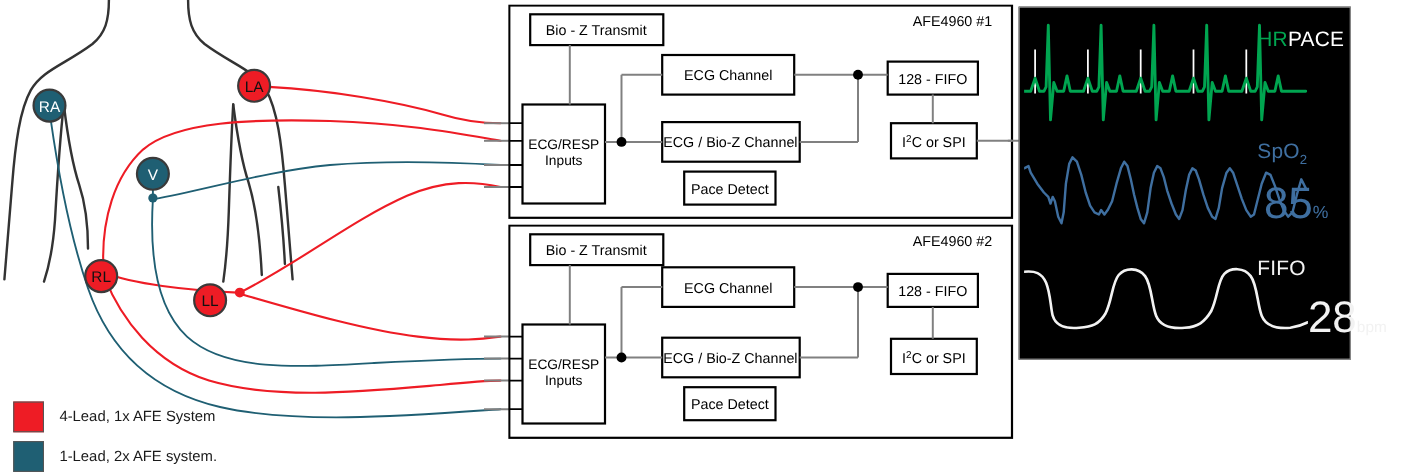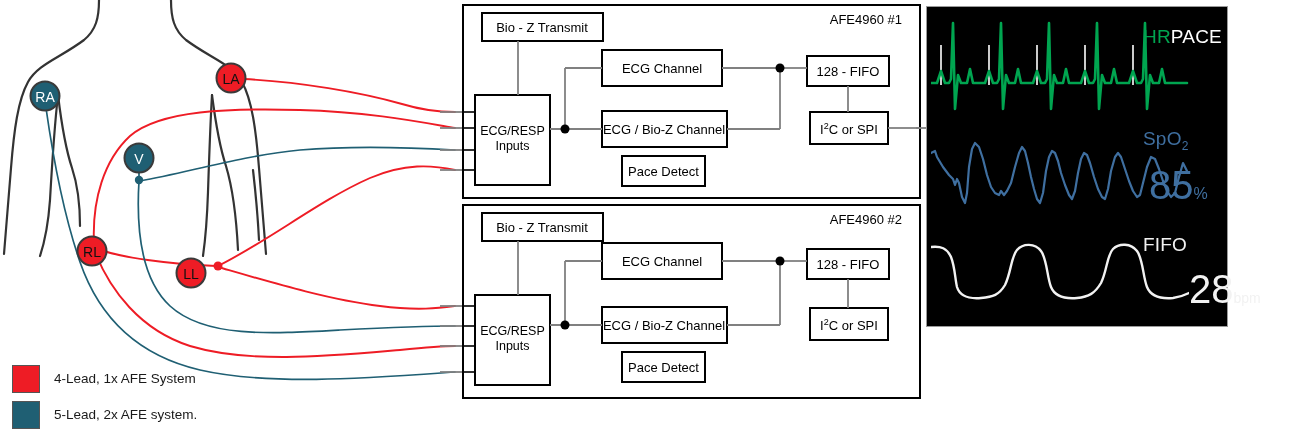--- a/index.html
+++ b/index.html
@@ -127,21 +127,21 @@
     </g>
   </svg>
 
   <div id="legend">
     <div class="legend-row">
       <span class="legend-swatch" style="background:#ee1c25"></span>
       <span class="legend-label">4-Lead, 1x AFE System</span>
     </div>
     <div class="legend-row">
       <span class="legend-swatch" style="background:#1f5f73"></span>
-      <span class="legend-label">5-Lead, 2x AFE system.</span>
+      <span class="legend-label">1-Lead, 2x AFE system.</span>
     </div>
   </div>
 
   <svg class="abs" style="left:462px;top:4px;" width="460" height="196">
     <rect x="1" y="1" width="457" height="193" fill="#ffffff" stroke="#000" stroke-width="2"></rect>
 
     <text x="440" y="20" text-anchor="end" class="afe-title">AFE4960  #1</text>
 
     <rect x="20" y="9" width="121" height="28" fill="#fff" stroke="#000" stroke-width="2"></rect>
     <text x="80" y="28" text-anchor="middle" font-size="13">Bio - Z Transmit</text>

